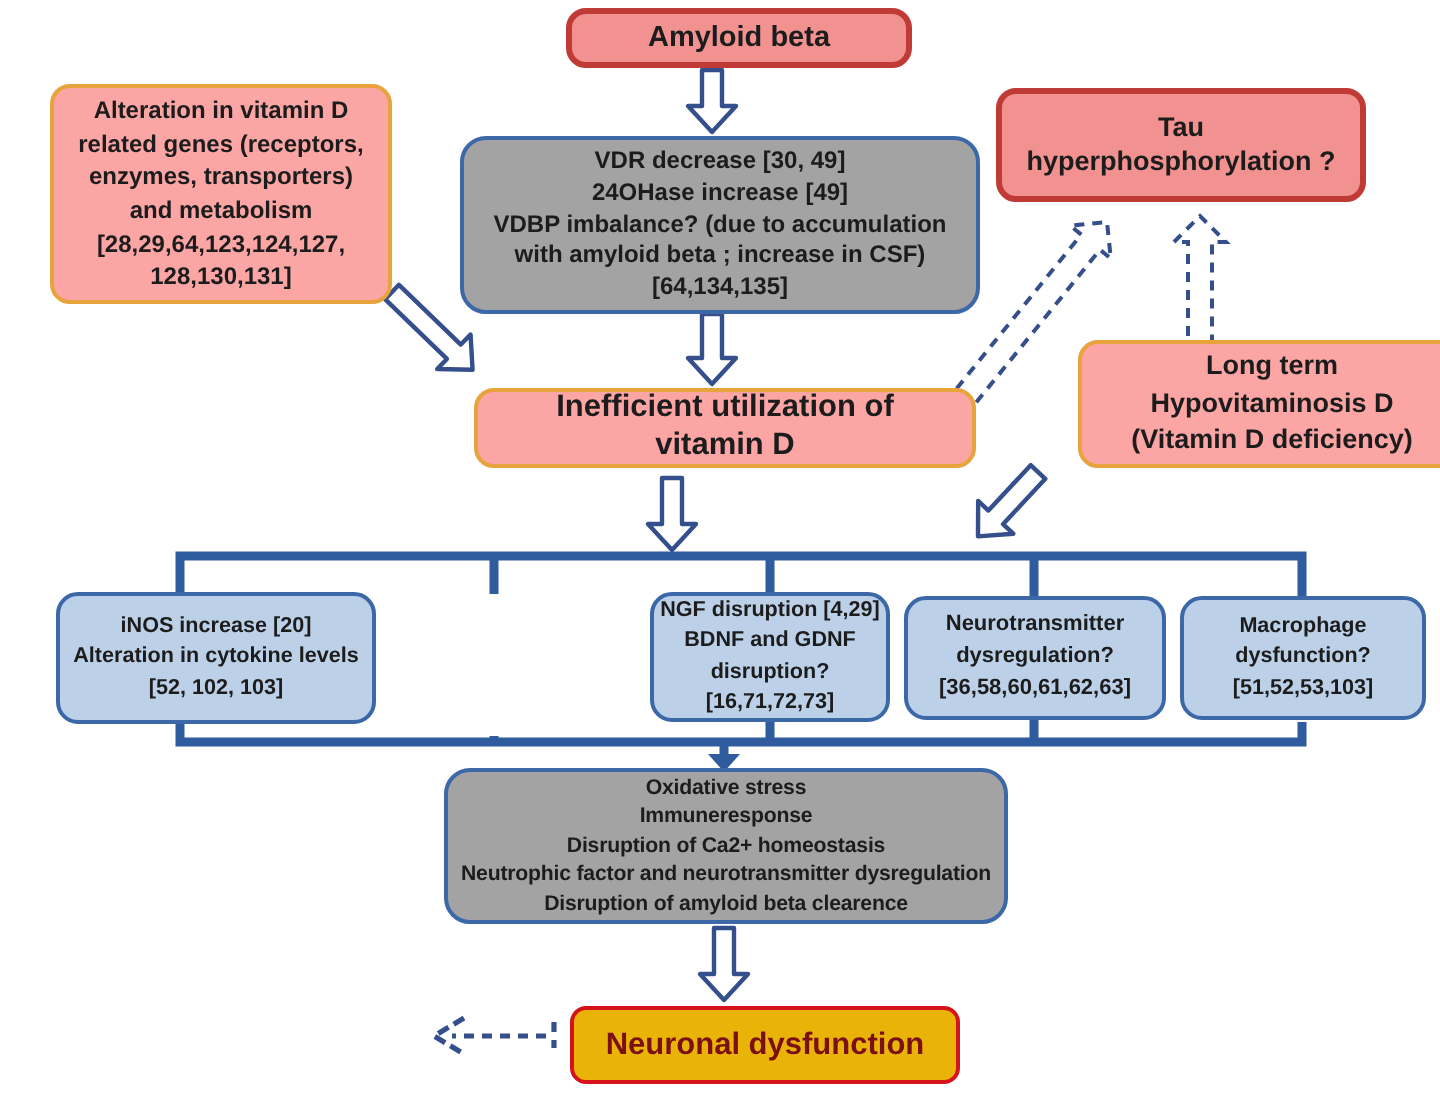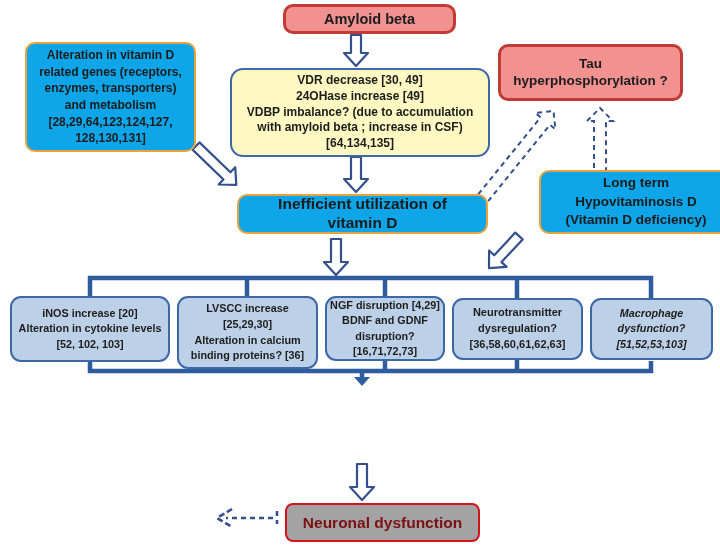--- a/index.html
+++ b/index.html
@@ -2,25 +2,25 @@
 <html><head>
 <meta charset="utf-8">
 <style>
   html,body{margin:0;padding:0;background:#ffffff;}
   .canvas{position:relative;width:720px;height:553px;background:#ffffff;
           font-family:"Liberation Sans",sans-serif;overflow:hidden;}
   .layer{position:absolute;left:0;top:0;width:720px;height:553px;}
   .node{position:absolute;box-sizing:border-box;display:flex;flex-direction:column;
         justify-content:center;text-align:center;font-weight:bold;color:#1c1c1c;
         line-height:1.25;}
-  .blue{background:#fef9c3;border:2px solid #3C68A8;border-radius:13px;}
+  .blue{background:#a3a3a3;border:2px solid #3C68A8;border-radius:13px;}
   .blue-sm{background:#BCD0E8;border:2px solid #3C68A8;border-radius:11px;}
-  .yellow{background:#0ea5e9;border:2px solid #E8A33C;border-radius:10px;}
+  .yellow{background:#fca5a5;border:2px solid #E8A33C;border-radius:10px;}
   .pink{background:#F19190;border:3px solid #C13B36;border-radius:10px;}
-  .red{background:#a3a3a3;border:2px solid #D6131B;border-radius:8px;color:#7A1013;}
+  .red{background:#eab308;border:2px solid #D6131B;border-radius:8px;color:#7A1013;}
 </style>
 </head>
 <body>
 
 <div class="canvas">
 
   <svg class="layer" width="720" height="553" viewBox="0 0 720 553">
 
     <path d="M90 297 L90 278 L651 278 L651 298 M247 278 L247 297 M385 278 L385 297 M517 278 L517 299" fill="none" stroke="#2E5C9E" stroke-width="4.5"></path>
 
@@ -75,39 +75,39 @@
   </div>
 
   <div class="node yellow" style="left:237px;top:194px;width:251px;height:40px;font-size:15.5px;line-height:1.2;">
     <div>Inefficient utilization of<br>vitamin D</div>
   </div>
 
   <div class="node yellow" style="left:515px;top:170px;width:194px;height:64px;font-size:13.5px;line-height:1.4;margin-left:24px;">
     <div>Long term<br>Hypovitaminosis D<br>(Vitamin D deficiency)</div>
   </div>
 
-  <div class="node blue-sm" style="left:10px;top:296px;width:160px;height:66px;font-size:10.8px;line-height:1.45;">
+  <div class="node blue-sm" style="left:28px;top:296px;width:160px;height:66px;font-size:10.8px;line-height:1.45;">
     <div>iNOS increase [20]<br>Alteration in cytokine levels<br>[52, 102, 103]</div>
   </div>
 
-  <div class="node blue-sm" style="left:177px;top:296px;width:141px;height:73px;font-size:10.8px;line-height:1.45;">
-    <div>LVSCC increase<br>[25,29,30]<br>Alteration in calcium<br>binding proteins? [36]</div>
-  </div>
 
   <div class="node blue-sm" style="left:325px;top:296px;width:120px;height:65px;font-size:10.8px;line-height:1.4;justify-content:center;">
     <div>NGF disruption [4,29]<br>BDNF and GDNF<br>disruption?<br>[16,71,72,73]</div>
   </div>
 
   <div class="node blue-sm" style="left:452px;top:298px;width:131px;height:62px;font-size:11px;line-height:1.45;">
     <div>Neurotransmitter<br>dysregulation?<br>[36,58,60,61,62,63]</div>
   </div>
 
-  <div class="node blue-sm" style="left:590px;top:298px;width:123px;height:62px;font-size:10.8px;line-height:1.45;font-style:italic;">
+  <div class="node blue-sm" style="left:590px;top:298px;width:123px;height:62px;font-size:10.8px;line-height:1.45;">
     <div>Macrophage<br>dysfunction?<br>[51,52,53,103]</div>
   </div>
 
+  <div class="node blue" style="left:222px;top:384px;width:282px;height:78px;font-size:10.6px;line-height:1.36;white-space:nowrap;letter-spacing:-0.1px;">
+    <div>Oxidative stress<br>Immuneresponse<br>Disruption of Ca2+ homeostasis<br>Neutrophic factor and neurotransmitter dysregulation<br>Disruption of amyloid beta clearence</div>
+  </div>
 
 
   <div class="node red" style="left:285px;top:503px;width:195px;height:39px;font-size:15.5px;">
     <span>Neuronal dysfunction</span>
   </div>
 
 </div>
 
 </body></html>

